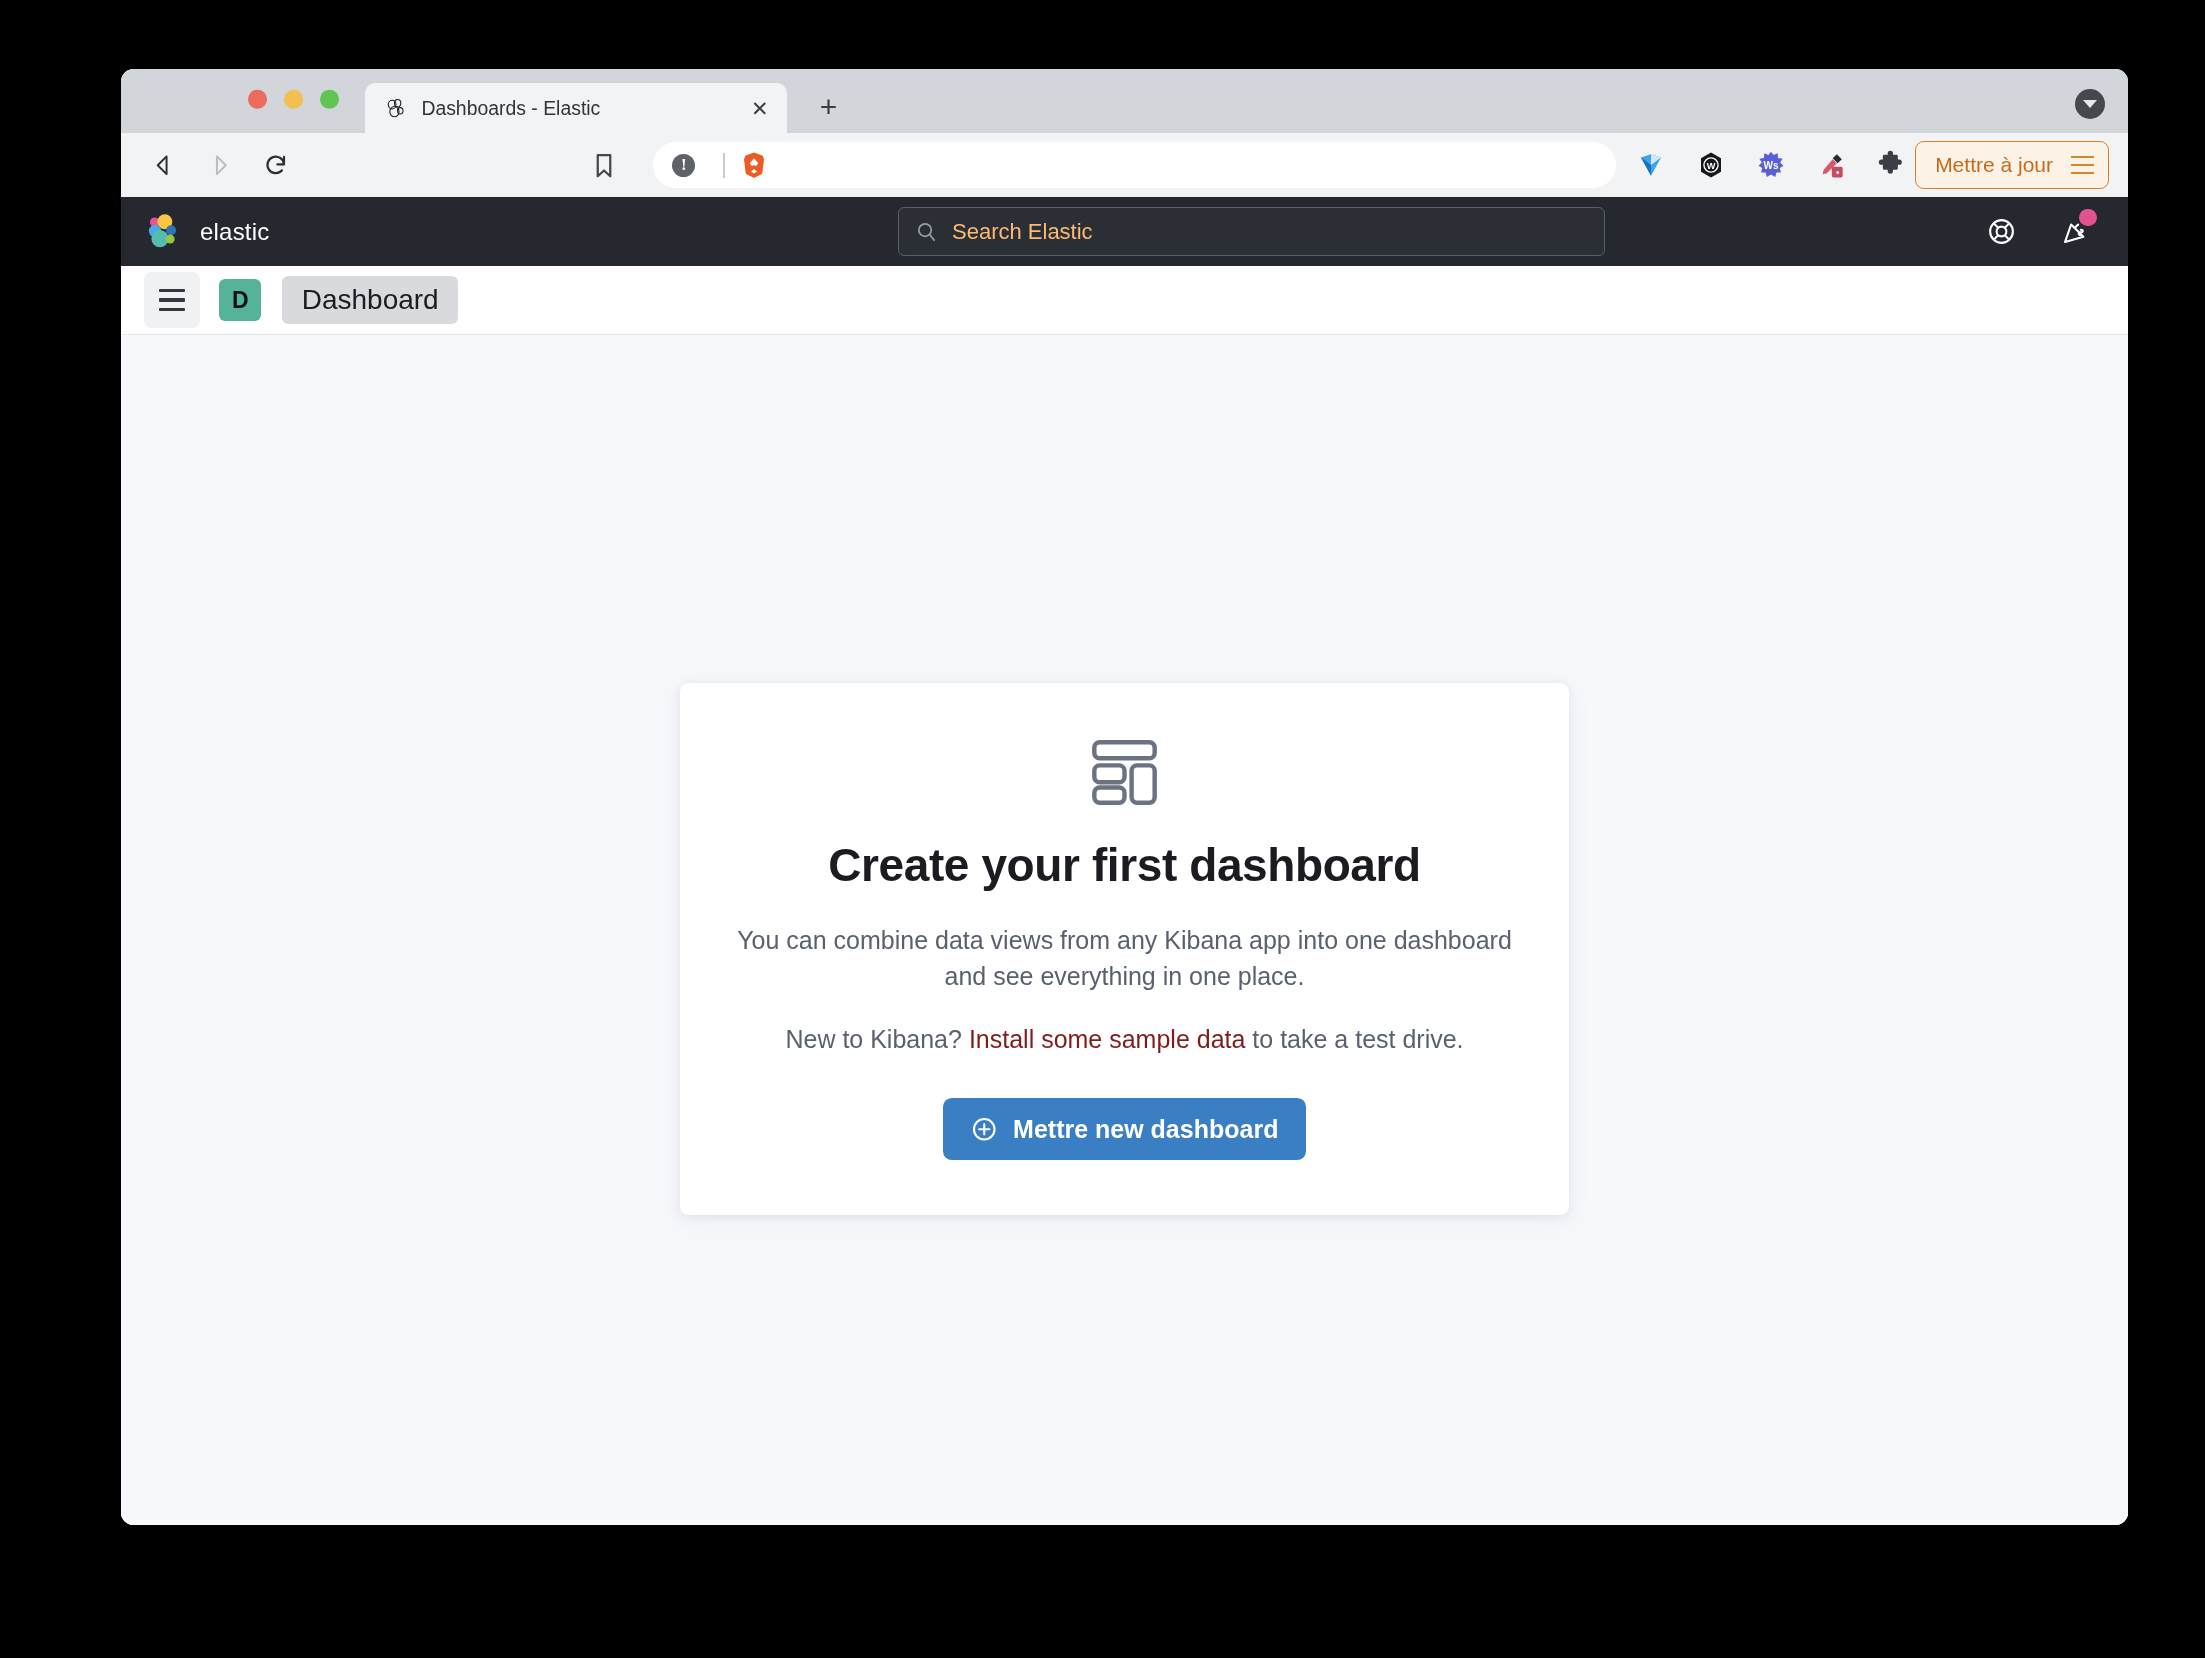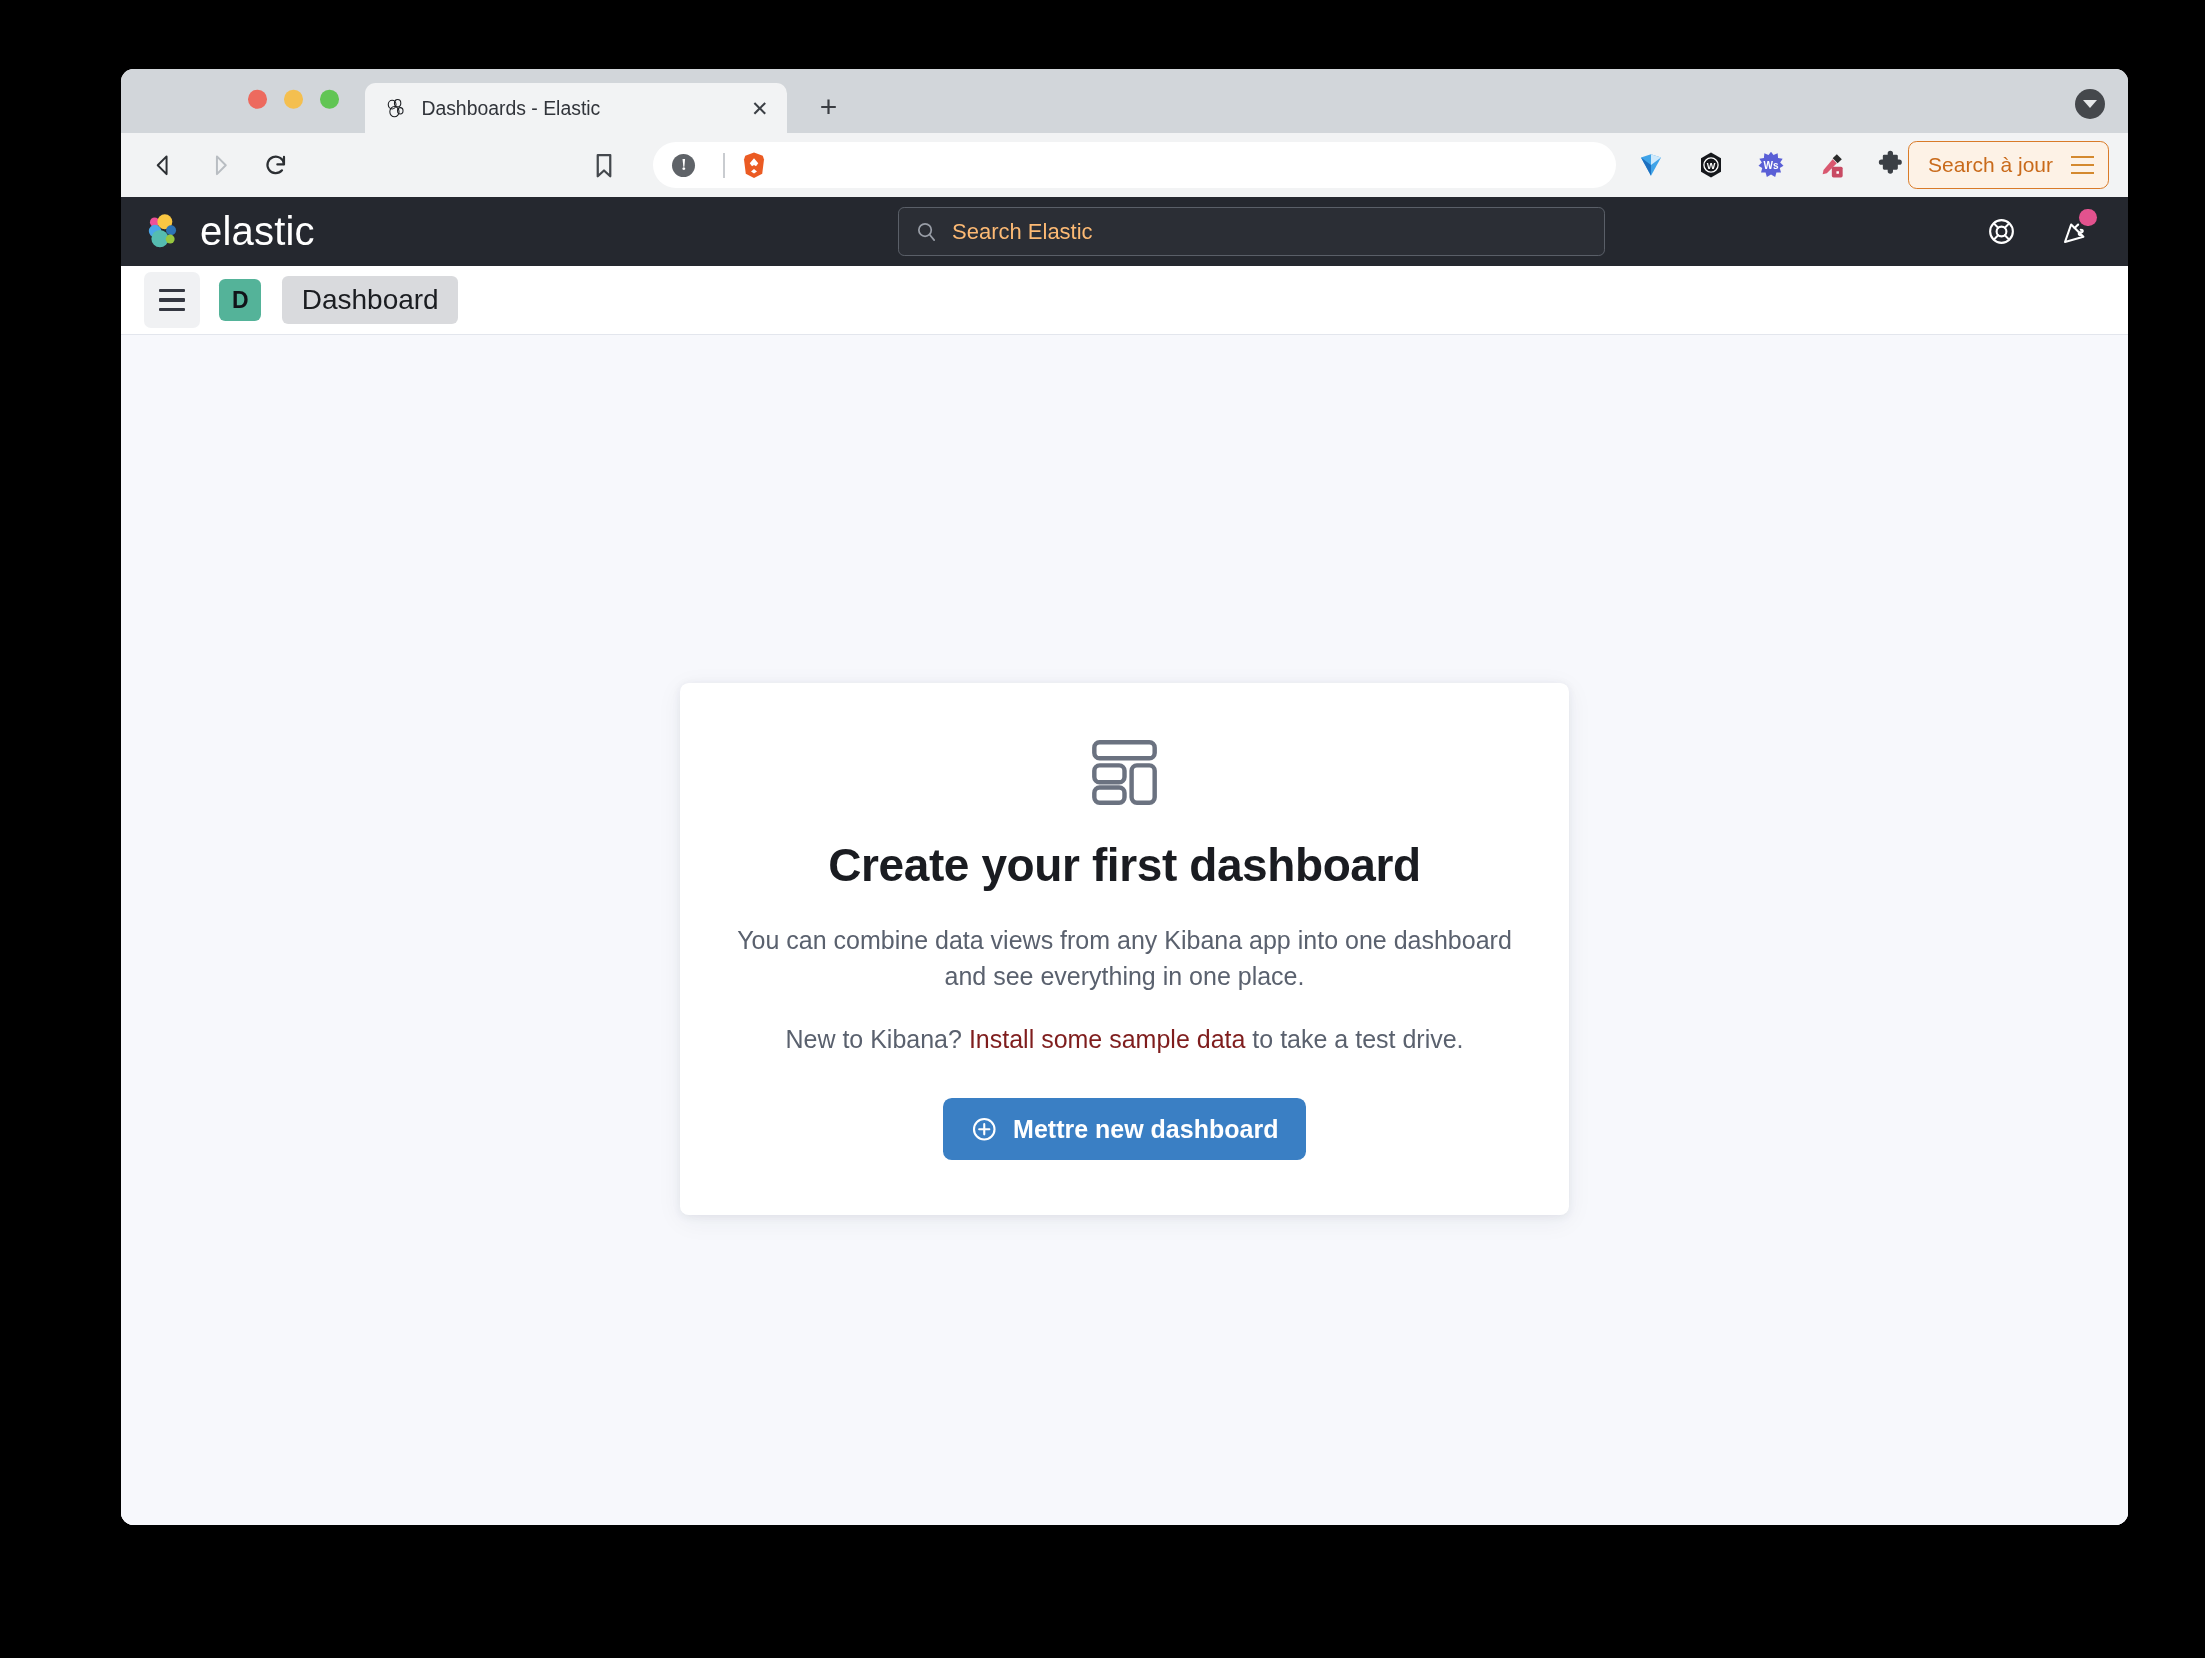--- a/index.html
+++ b/index.html
@@ -166,21 +166,21 @@
     background: #25282f;
     display: flex; align-items: center;
     position: relative;
     flex: 0 0 auto;
   }
   .elastic-brand {
     display: flex; align-items: center; gap: 16px;
     position: absolute; left: 22px;
   }
   .elastic-logo { width: 41px; height: 41px; }
-  .elastic-wordmark { font-size: 40px; color: #ffffff; font-weight: 300; letter-spacing: 0.2px; }
+  .elastic-wordmark { font-size: 24px; color: #ffffff; font-weight: 300; letter-spacing: 0.2px; }
 
   .search-elastic {
     position: absolute;
     left: 777px;
     width: 707px; height: 49px;
     border: 0.9px solid #5a5f68;
     border-radius: 6.2px;
     background: #2b2e35;
     display: flex; align-items: center;
     padding: 0 16px;
@@ -386,21 +386,21 @@
         </svg>
       </span>
       <span class="ext-icon">
         <svg viewBox="0 0 36 36" width="30" height="30" fill="#3b3f45">
           <path d="M14 4 a3.2 3.2 0 0 1 6.4 0 v1.6 h4.2 a1.6 1.6 0 0 1 1.6 1.6 v4.2 h1.6 a3.2 3.2 0 0 1 0 6.4 h-1.6 v4.2 a1.6 1.6 0 0 1 -1.6 1.6 h-4.2 v1.6 a3.2 3.2 0 0 1 -6.4 0 v-1.6 h-4.2 a1.6 1.6 0 0 1 -1.6 -1.6 v-4.2 h-1.6 a3.2 3.2 0 0 1 0 -6.4 h1.6 v-4.2 a1.6 1.6 0 0 1 1.6 -1.6 h4.2 z"></path>
         </svg>
       </span>
     </div>
 
     <div class="update-btn">
-      <span class="label">Search à jour</span>
+      <span class="label">Mettre à jour</span>
       <span class="hamburger-lines">
           <i></i>
           <i></i>
           <i></i>
         </span>
     </div>
   </div>
 
   <div class="page">
 

